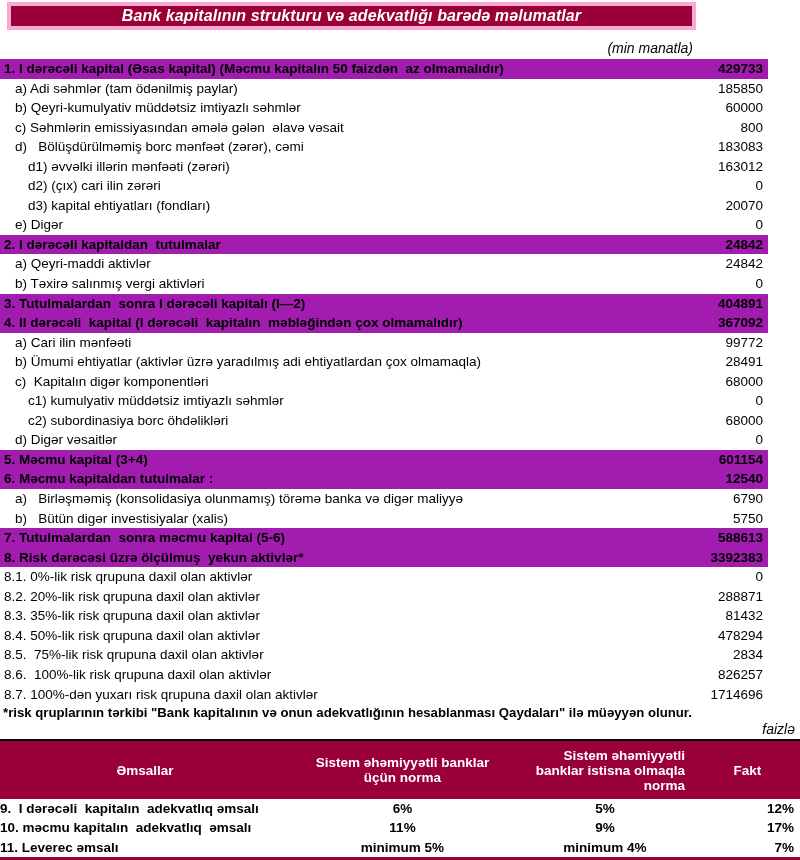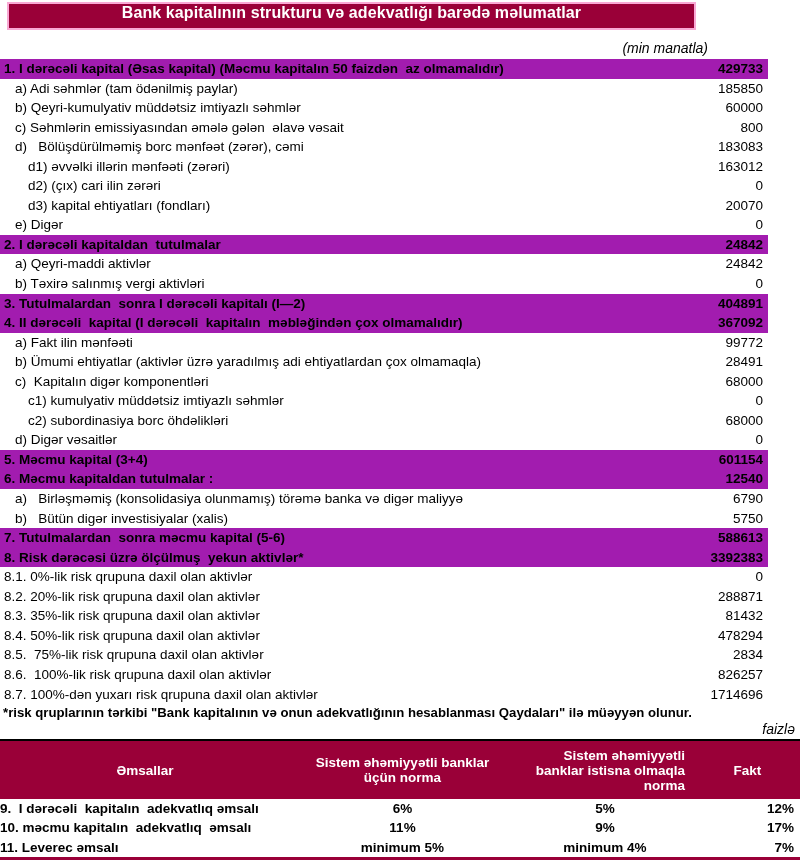--- a/index.html
+++ b/index.html
@@ -6,28 +6,28 @@
   body {
     width:800px; height:860px; position:relative; background:#ffffff;
     font-family:"Liberation Sans", sans-serif; color:#000;
     -webkit-font-smoothing:antialiased;
   }
   * { box-sizing:border-box; }
 
   
   .title-bar {
     position:absolute; left:7px; top:2px; width:689px; height:28px;
-    background:#9A0038; border:2px solid #f9a8d4;
-    display:flex; justify-content:center;
-    color:#fff; font-weight:bold; font-size:16px; letter-spacing:0.1px;
+    background:#9A0038; border:4px solid #f9a8d4;
+    display:flex; align-items:center; justify-content:center;
+    color:#fff; font-weight:bold; font-size:16px; letter-spacing:0.1px;font-style:italic;
   }
 
   
   .unit-note {
-    position:absolute; top:40px; left:16px; width:692px; height:18px;
+    position:absolute; top:40px; left:1px; width:692px; height:18px;
     text-align:right; font-style:italic; font-size:14px; font-weight:500;
   }
 
   
   .capital-table { position:absolute; top:59px; left:0; width:768px; }
   .cap-row {
     display:flex; align-items:center; height:19.55px;
     font-size:13.5px; line-height:19.55px;
   }
   .cap-row.section { background:#a21caf; font-weight:bold; }
@@ -133,21 +133,21 @@
     </div>
     <div class="cap-row section ind-0">
       <span class="lab">3. Tutulmalardan  sonra I dərəcəli kapitalı (I—2)</span>
       <span class="val">404891</span>
     </div>
     <div class="cap-row section ind-0">
       <span class="lab">4. II dərəcəli  kapital (I dərəcəli  kapitalın  məbləğindən çox olmamalıdır)</span>
       <span class="val">367092</span>
     </div>
     <div class="cap-row  ind-1">
-      <span class="lab">a) Fakt ilin mənfəəti</span>
+      <span class="lab">a) Cari ilin mənfəəti</span>
       <span class="val">99772</span>
     </div>
     <div class="cap-row  ind-1">
       <span class="lab">b) Ümumi ehtiyatlar (aktivlər üzrə yaradılmış adi ehtiyatlardan çox olmamaqla)</span>
       <span class="val">28491</span>
     </div>
     <div class="cap-row  ind-1">
       <span class="lab">c)  Kapitalın digər komponentləri</span>
       <span class="val">68000</span>
     </div>

